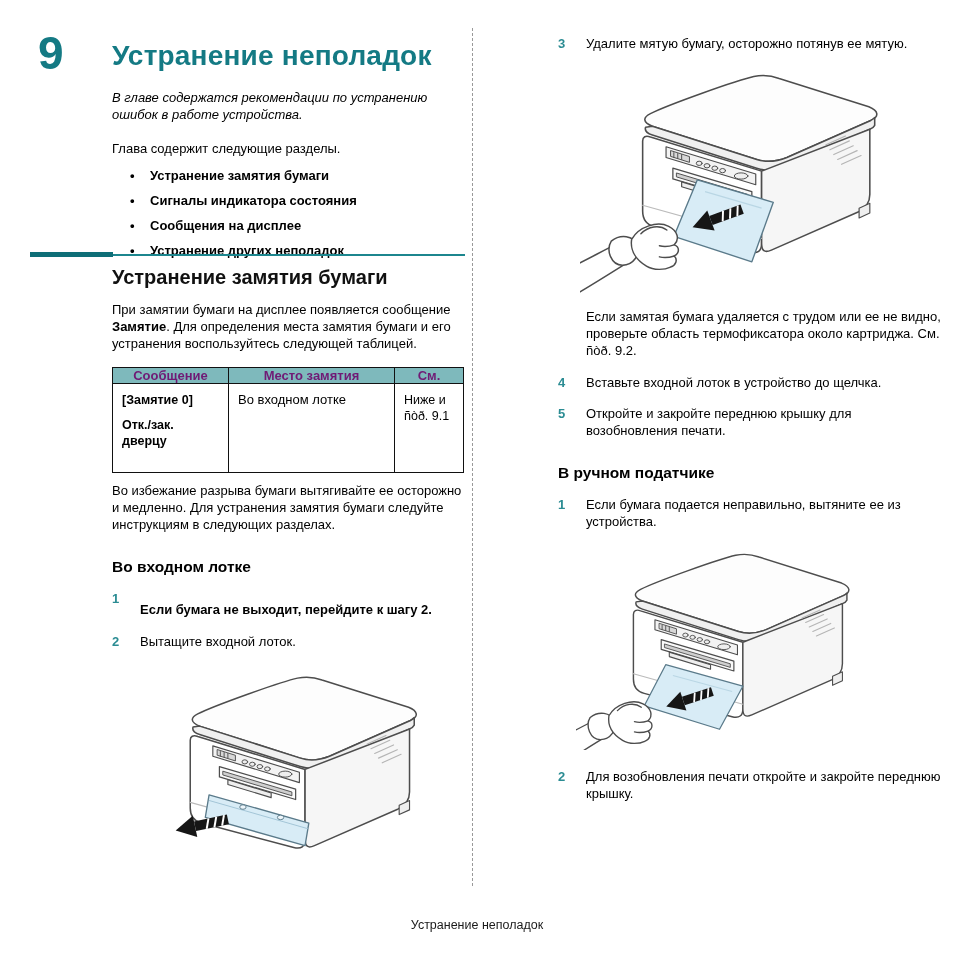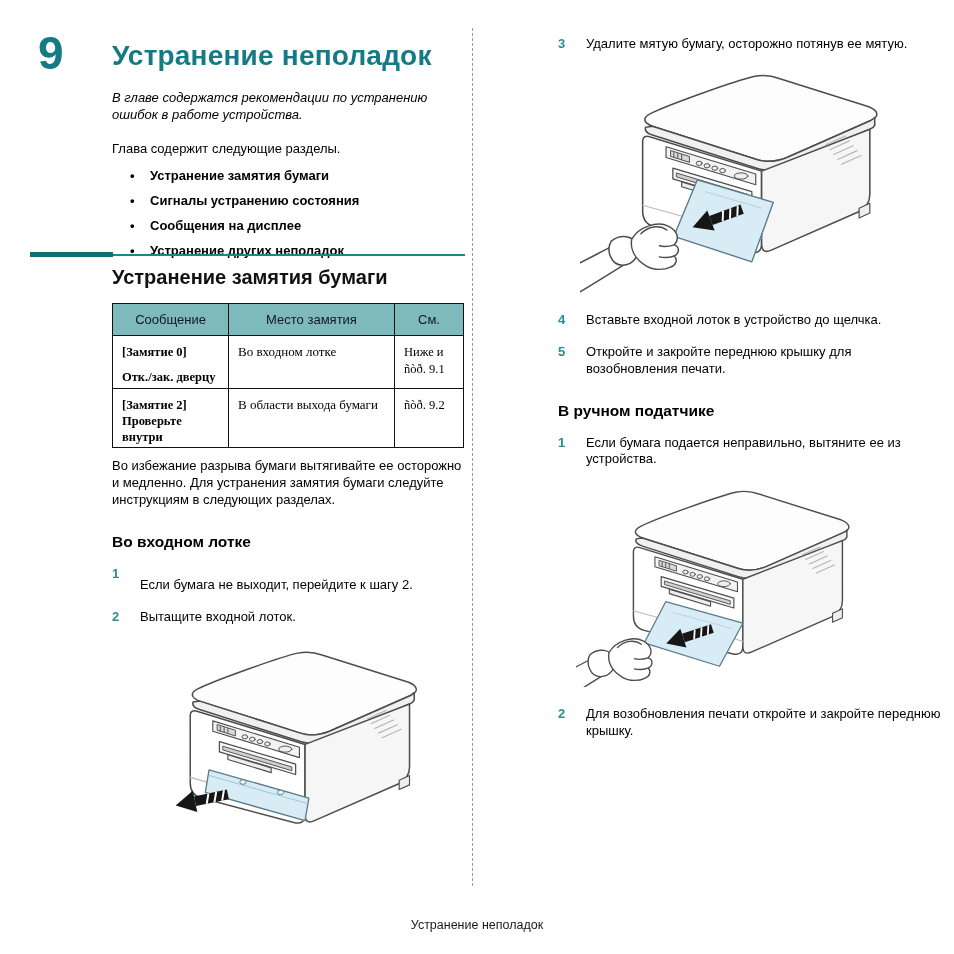--- a/index.html
+++ b/index.html
@@ -25,34 +25,34 @@
   .rule-thin  { position:absolute; left:113px; top:254px; width:352px; height:2px; background:#1C868E; }
   .v-divider  { position:absolute; left:472px; top:28px; height:858px; width:0; border-left:1px dashed #999; }
   
   .col-left-main { position:absolute; left:112px; top:266px; width:352px; }
   .section-title { font-size:20px; font-weight:bold; color:#111; }
   .jam-intro { margin-top:13px; }
   
   table.jam { border-collapse:collapse; margin-top:14px; width:351px; table-layout:fixed; }
   table.jam th, table.jam td { border:1px solid #111; vertical-align:top; }
   table.jam th {
-    background:#7EB9BC; color:#0f172a; font-size:13px; font-weight:normal;
-    text-align:center; padding:8px 4px;
-  }
-  table.jam td { padding:8px 9px 2px 9px; font-size:12.5px; line-height:1.32;font-family:Liberation Serif, serif; }
+    background:#7EB9BC; color:#701a75; font-size:13px; font-weight:bold;
+    text-align:center; padding:0 4px;
+  }
+  table.jam td { padding:8px 9px 23px 9px; font-size:12.5px; line-height:1.32; }
   table.jam col.c1 { width:116px; } table.jam col.c2 { width:166px; } table.jam col.c3 { width:69px; }
   td.msg p { font-weight:bold; font-size:12.5px; }
   td p.gap { margin-top:9px; }
   .caution { margin-top:10px; }
   
   .subsection-title { font-size:15.5px; font-weight:bold; margin-top:24px; }
   .step { display:flex; margin-top:15px; }
   .step-num { width:28px; flex:0 0 28px; font-size:13px; font-weight:bold; color:#2B8C93; }
   .step-body { flex:1; }
-  .step-extra { margin-top:11px; }
+  .step-extra { margin-top:11px;font-weight:bold; }
   .note-para { margin-left:28px; margin-top:12px; }
   
   figure.fig { display:block; }
   .fig-tray   { margin:10px 0 0 18px; }
   .fig-out    { margin:6px 0 0 22px; }
   .fig-manual { margin:8px 0 0 18px; }
   
   .col-right { position:absolute; left:558px; top:36px; width:384px; }
   
   .footer {
@@ -121,38 +121,39 @@
   <div class="col-left-top">
     <div class="chapter-title">Устранение неполадок</div>
     <p class="chapter-intro">В главе содержатся рекомендации по устранению ошибок в работе устройства.</p>
     <p class="toc-lead">Глава содержит следующие разделы.</p>
     <div class="toc-item">
       <span class="bullet">•</span>
       <span>Устранение замятия бумаги</span>
     </div>
     <div class="toc-item">
       <span class="bullet">•</span>
-      <span>Сигналы устранению состояния</span>
+      <span>Сигналы индикатора состояния</span>
     </div>
     <div class="toc-item">
       <span class="bullet">•</span>
       <span>Сообщения на дисплее</span>
     </div>
     <div class="toc-item">
       <span class="bullet">•</span>
       <span>Устранение других неполадок</span>
     </div>
   </div>
 
   <div class="rule-thick"></div>
   <div class="rule-thin"></div>
   <div class="v-divider"></div>
 
   <div class="col-left-main">
     <div class="section-title">Устранение замятия бумаги</div>
+    <p class="jam-intro"><span>При замятии бумаги на дисплее появляется сообщение </span><b>Замятие</b><span>. Для определения места замятия бумаги и его устранения воспользуйтесь следующей таблицей.</span></p>
 
     <table class="jam">
       <colgroup>
           <col class="c1">
           <col class="c2">
           <col class="c3">
         </colgroup>
       <thead>
         <tr>
           <th>Сообщение</th>
@@ -164,30 +165,20 @@
         <tr>
           <td class="msg">
             <p>[Замятие 0]</p>
             <p class="gap">Отк./зак. дверцу</p>
           </td>
           <td>
             <p>Во входном лотке</p>
           </td>
           <td>Ниже и ñòð. 9.1</td>
         </tr>
-        <tr>
-          <td class="msg">
-            <p>[Замятие 2]</p>
-            <p>Проверьте внутри</p>
-          </td>
-          <td>
-            <p>В области выхода бумаги</p>
-          </td>
-          <td>ñòð. 9.2</td>
-        </tr>
       </tbody>
     </table>
 
     <p class="caution">Во избежание разрыва бумаги вытягивайте ее осторожно и медленно. Для устранения замятия бумаги следуйте инструкциям в следующих разделах.</p>
 
     <div class="subsection-title">Во входном лотке</div>
 
     <div class="step">
       <span class="step-num">1</span>
       <div class="step-body">
@@ -228,20 +219,21 @@
         <use href="#mfp"></use>
         <g>
           <path d="M120,124 L198,147 L176,208 L96,182 Z" fill="#D8ECF6" stroke="#5a7a8a" stroke-width="1.4" stroke-linejoin="round"></path>
           <path d="M128,136 L186,153" stroke="#b9d6e4" stroke-width="1.2" fill="none"></path>
         </g>
         <use href="#pull-arrow" transform="translate(166,154) rotate(160)"></use>
         <use href="#hand" transform="translate(66,164) scale(0.95)"></use>
       </svg>
     </figure>
 
+    <p class="note-para">Если замятая бумага удаляется с трудом или ее не видно, проверьте область термофиксатора около картриджа. См. ñòð. 9.2.</p>
 
     <div class="step">
       <span class="step-num">4</span>
       <div class="step-body">
         <p>Вставьте входной лоток в устройство до щелчка.</p>
       </div>
     </div>
     <div class="step">
       <span class="step-num">5</span>
       <div class="step-body">

